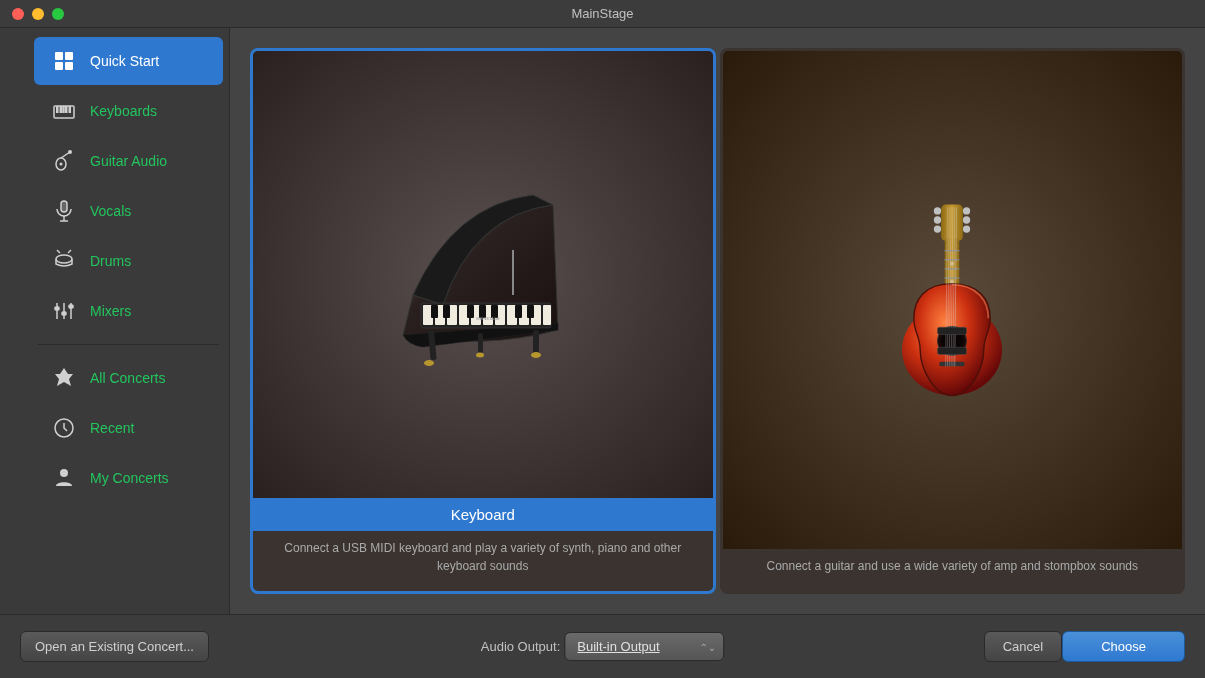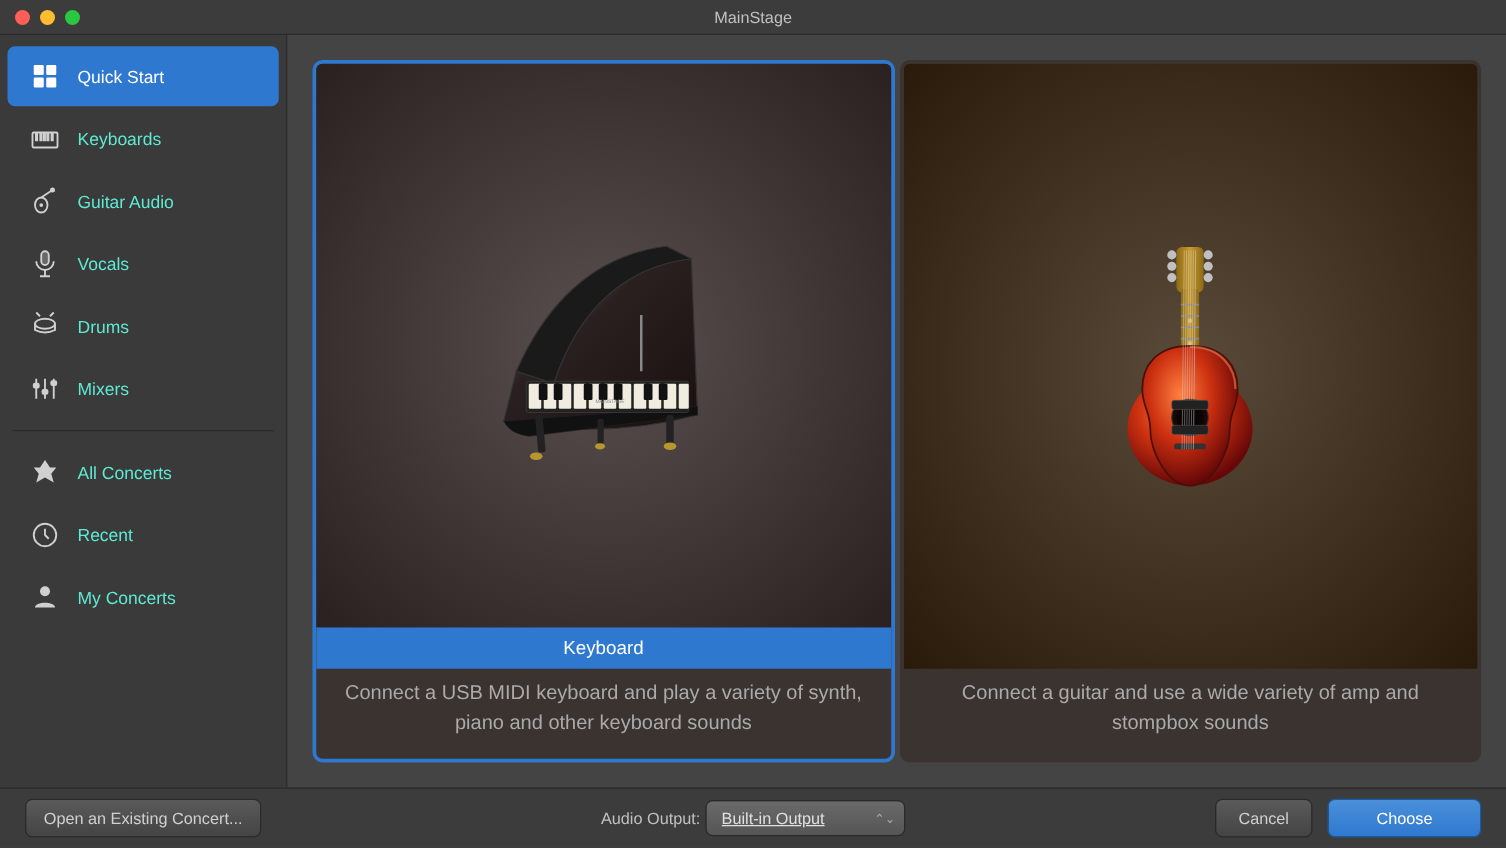--- a/index.html
+++ b/index.html
@@ -54,27 +54,28 @@
     }
 
     
     .sidebar {
       width: 230px;
       background: #3a3a3a;
       border-right: 1px solid #2a2a2a;
       display: flex;
       flex-direction: column;
       padding-top: 8px;
+      padding-left: 28px;
     }
     .sidebar-item {
       display: flex;
       align-items: center;
       padding: 10px 16px;
       cursor: pointer;
-      color: #5eead4;
+      color: #22c55e;
       font-size: 14px;
       gap: 12px;
       border-radius: 6px;
       margin: 1px 6px;
     }
     .sidebar-item.active {
       background: #2e78d0;
       color: #ffffff;
     }
     .sidebar-icon {
@@ -152,40 +153,39 @@
       font-weight: 500;
       color: #ffffff;
     }
     .card:not(.selected) .card-label-bar {
       background: transparent;
       color: #d0d0d0;
     }
     .card-description {
       padding: 8px 20px 16px;
       text-align: center;
-      font-size: 16px;
+      font-size: 12px;
       color: #aaaaaa;
       line-height: 1.5;
     }
 
     
     .footer {
       background: #3c3c3c;
       border-top: 1px solid #2a2a2a;
-      height: 48px;
+      height: 64px;
       display: flex;
       align-items: center;
       justify-content: space-between;
       padding: 0 20px;
     }
     .footer-left {}
     .footer-right {
       display: flex;
       align-items: flex-end;
-      gap: 12px;
     }
 
     .open-concert-btn {
       background: linear-gradient(to bottom, #5a5a5a, #444444);
       color: #d0d0d0;
       border: 1px solid #2a2a2a;
       border-radius: 6px;
       padding: 7px 14px;
       font-size: 13px;
       cursor: pointer;

